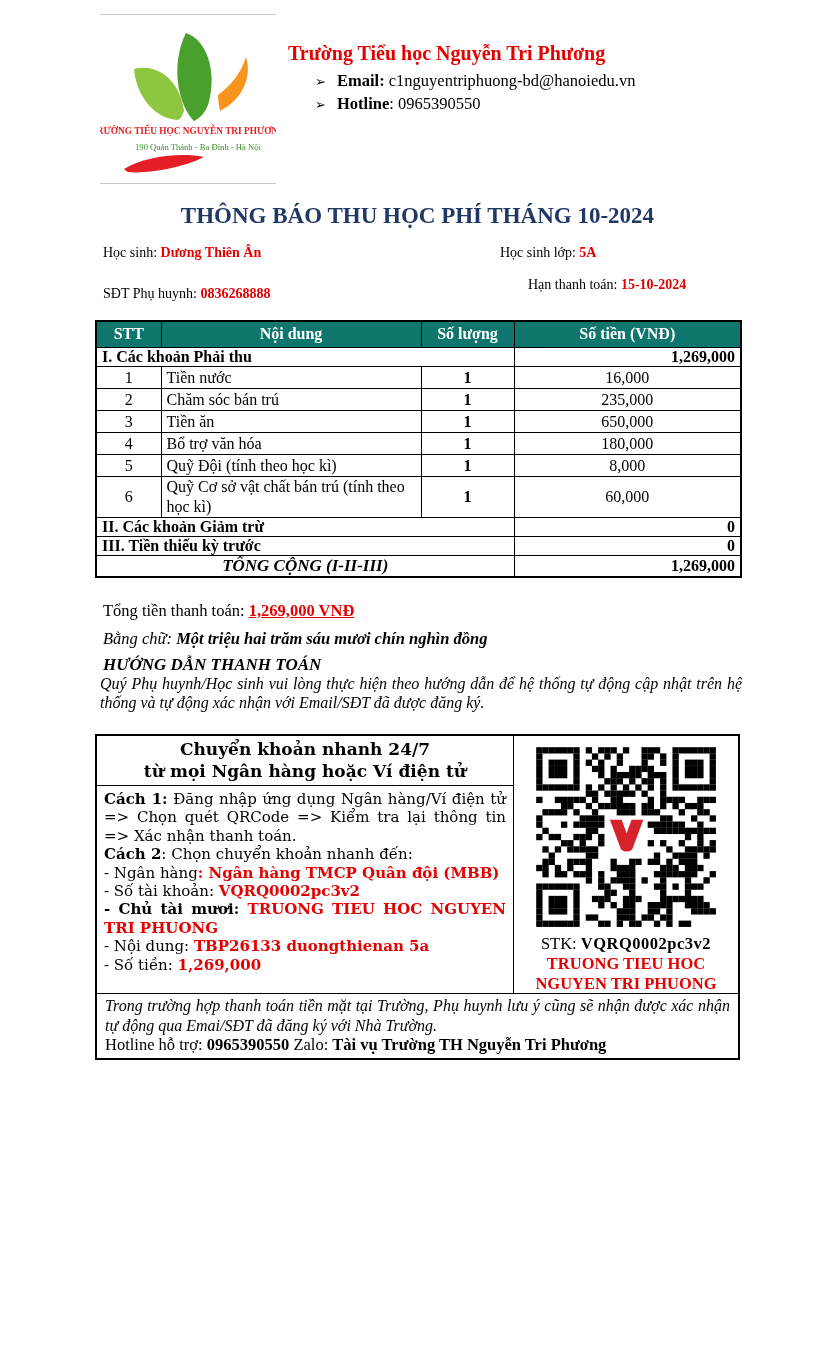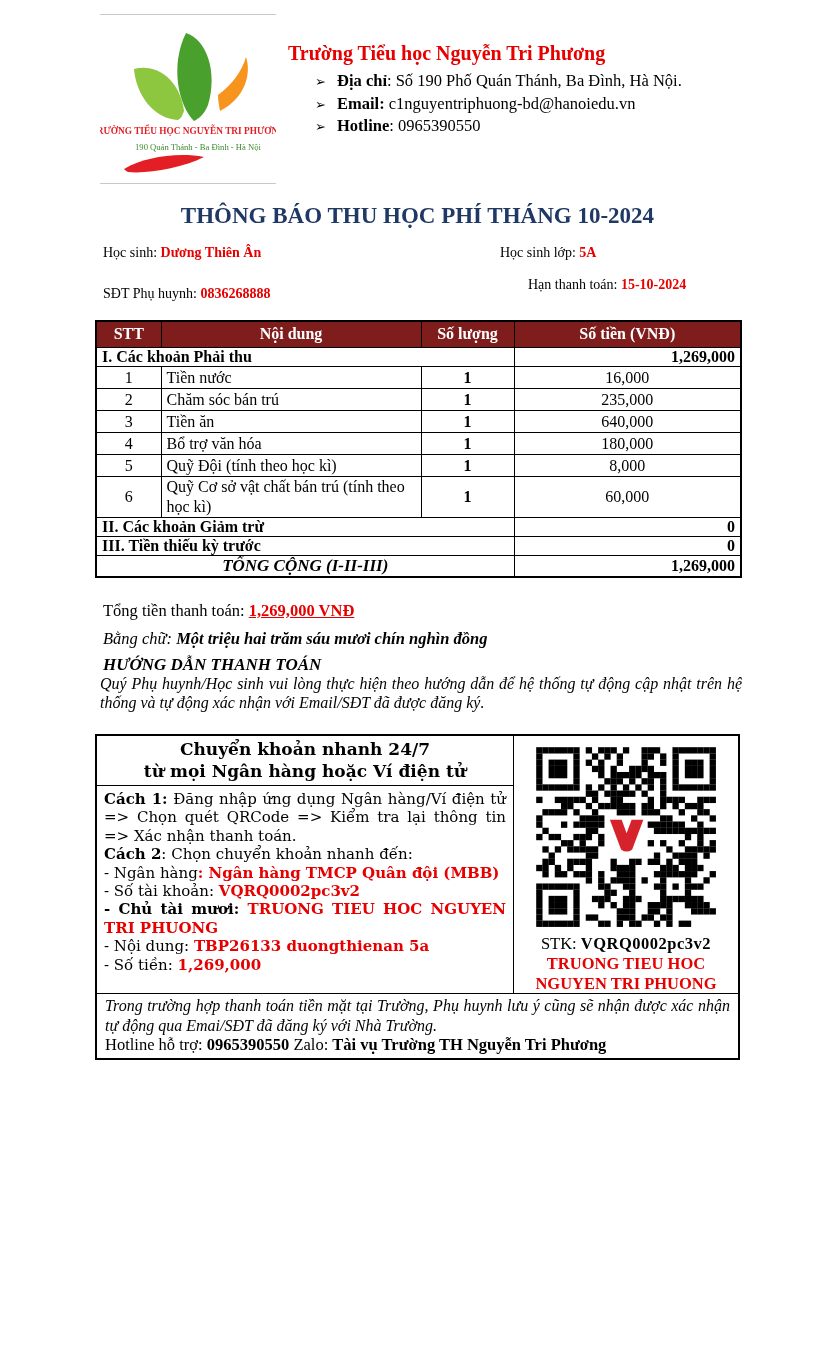--- a/index.html
+++ b/index.html
@@ -28,21 +28,21 @@
   .stu3{left:103px;top:286px;}
   .stu4{left:528px;top:274px;width:240px;line-height:21px;}
 
   
   table.fee{position:absolute;left:95px;top:320px;width:645px;border-collapse:collapse;
             font-size:16px;table-layout:fixed;}
   table.fee col.c1{width:65px;} table.fee col.c2{width:260px;}
   table.fee col.c3{width:93px;} table.fee col.c4{width:227px;}
   table.fee th, table.fee td{border:1.5px solid #000;padding:0 5px;}
   table.fee{border:2px solid #000;}
-  table.fee thead th{background:#7f1d1d;color:#fff;font-weight:bold;text-align:center;
+  table.fee thead th{background:#0f766e;color:#fff;font-weight:bold;text-align:center;
                      vertical-align:top;padding:2px 2px 4px 2px;line-height:19px;}
   .sec-label{font-weight:bold;text-align:left;padding:1px 6px;}
   .sec-amt{font-weight:bold;text-align:right;padding-right:4px;}
   .cell-c{text-align:center;}
   .cell-n{text-align:left;padding-left:8px;line-height:20px;margin-top:25px;}
   td.qty{font-weight:bold;text-align:center;}
   tr.item td{height:21px;}
   .total-label{font-weight:bold;font-style:italic;text-align:center;font-size:17px;}
 
   
@@ -85,21 +85,20 @@
       <path d="M34,50 C58,44 80,62 84,92 C82,98 80,100 78,101 C54,100 36,76 34,50 Z" fill="#8dc63f"></path>
       <path d="M118,76 C132,66 142,52 146,38 C152,56 144,80 120,92 C119,87 118,81 118,76 Z" fill="#f7941d"></path>
       <text x="88" y="115" text-anchor="middle" font-family="Liberation Serif, serif" font-size="9.3" font-weight="bold" fill="#e31e24">TRƯỜNG TIỂU HỌC NGUYỄN TRI PHƯƠNG</text>
       <text x="98" y="131" text-anchor="middle" font-family="Liberation Serif, serif" font-size="8.6" fill="#3d8b2e">190 Quán Thánh - Ba Đình - Hà Nội</text>
       <path d="M24,150 C44,138 78,133 104,138 C82,149 48,155 28,153 C26,152 25,151 24,150 Z" fill="#e31e24"></path>
     </svg>
   </div>
 
   <div class="school-block">
     <div class="school-name">Trường Tiểu học Nguyễn Tri Phương</div>
-    <div class="info-line"><span class="bullet">➢</span><span class="b">Địa chỉ</span><span>: Số 190 Phố Quán Thánh, Ba Đình, Hà Nội.</span></div>
     <div class="info-line"><span class="bullet">➢</span><span class="b">Email:</span><span> c1nguyentriphuong-bd@hanoiedu.vn</span></div>
     <div class="info-line"><span class="bullet">➢</span><span class="b">Hotline</span><span>: 0965390550</span></div>
   </div>
 
   <div class="doc-title">THÔNG BÁO THU HỌC PHÍ THÁNG 10-2024</div>
 
   <div class="stu stu1"><span>Học sinh:</span> <span class="val">Dương Thiên Ân</span></div>
   <div class="stu stu2"><span>Học sinh lớp:</span> <span class="val">5A</span></div>
   <div class="stu stu3"><span>SĐT Phụ huynh:</span> <span class="val">0836268888</span></div>
   <div class="stu stu4"><span>Hạn thanh toán:</span> <span class="val">15-10-2024</span></div>
@@ -133,21 +132,21 @@
       <tr class="item">
         <td class="cell-c">2</td>
         <td class="cell-n">Chăm sóc bán trú</td>
         <td class="qty">1</td>
         <td class="cell-c">235,000</td>
       </tr>
       <tr class="item">
         <td class="cell-c">3</td>
         <td class="cell-n">Tiền ăn</td>
         <td class="qty">1</td>
-        <td class="cell-c">640,000</td>
+        <td class="cell-c">650,000</td>
       </tr>
       <tr class="item">
         <td class="cell-c">4</td>
         <td class="cell-n">Bổ trợ văn hóa</td>
         <td class="qty">1</td>
         <td class="cell-c">180,000</td>
       </tr>
       <tr class="item">
         <td class="cell-c">5</td>
         <td class="cell-n">Quỹ Đội (tính theo học kì)</td>

